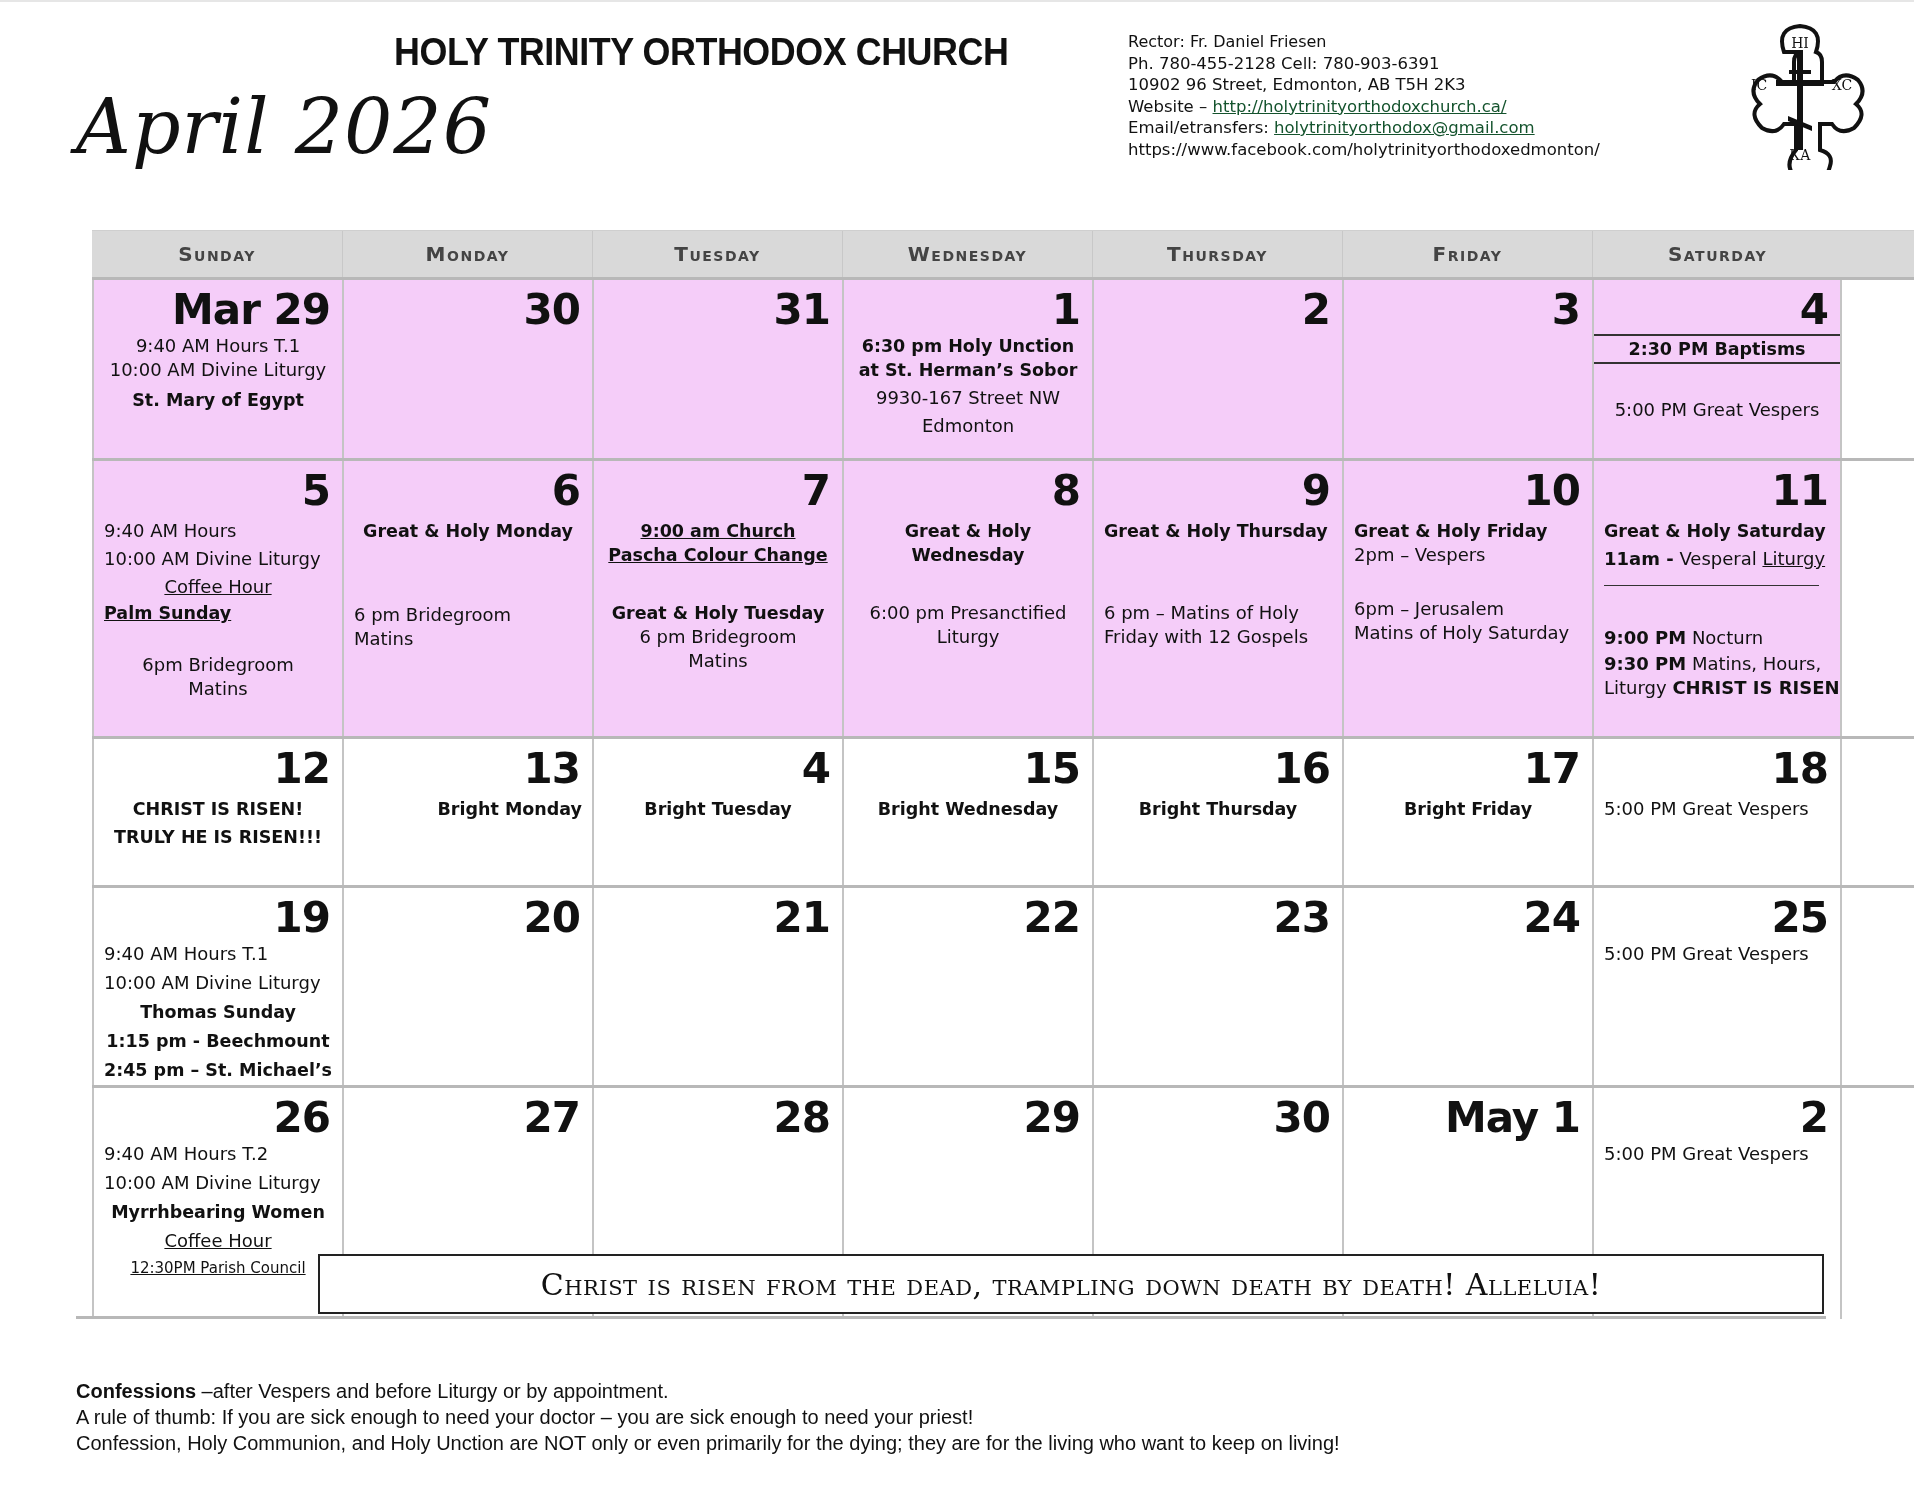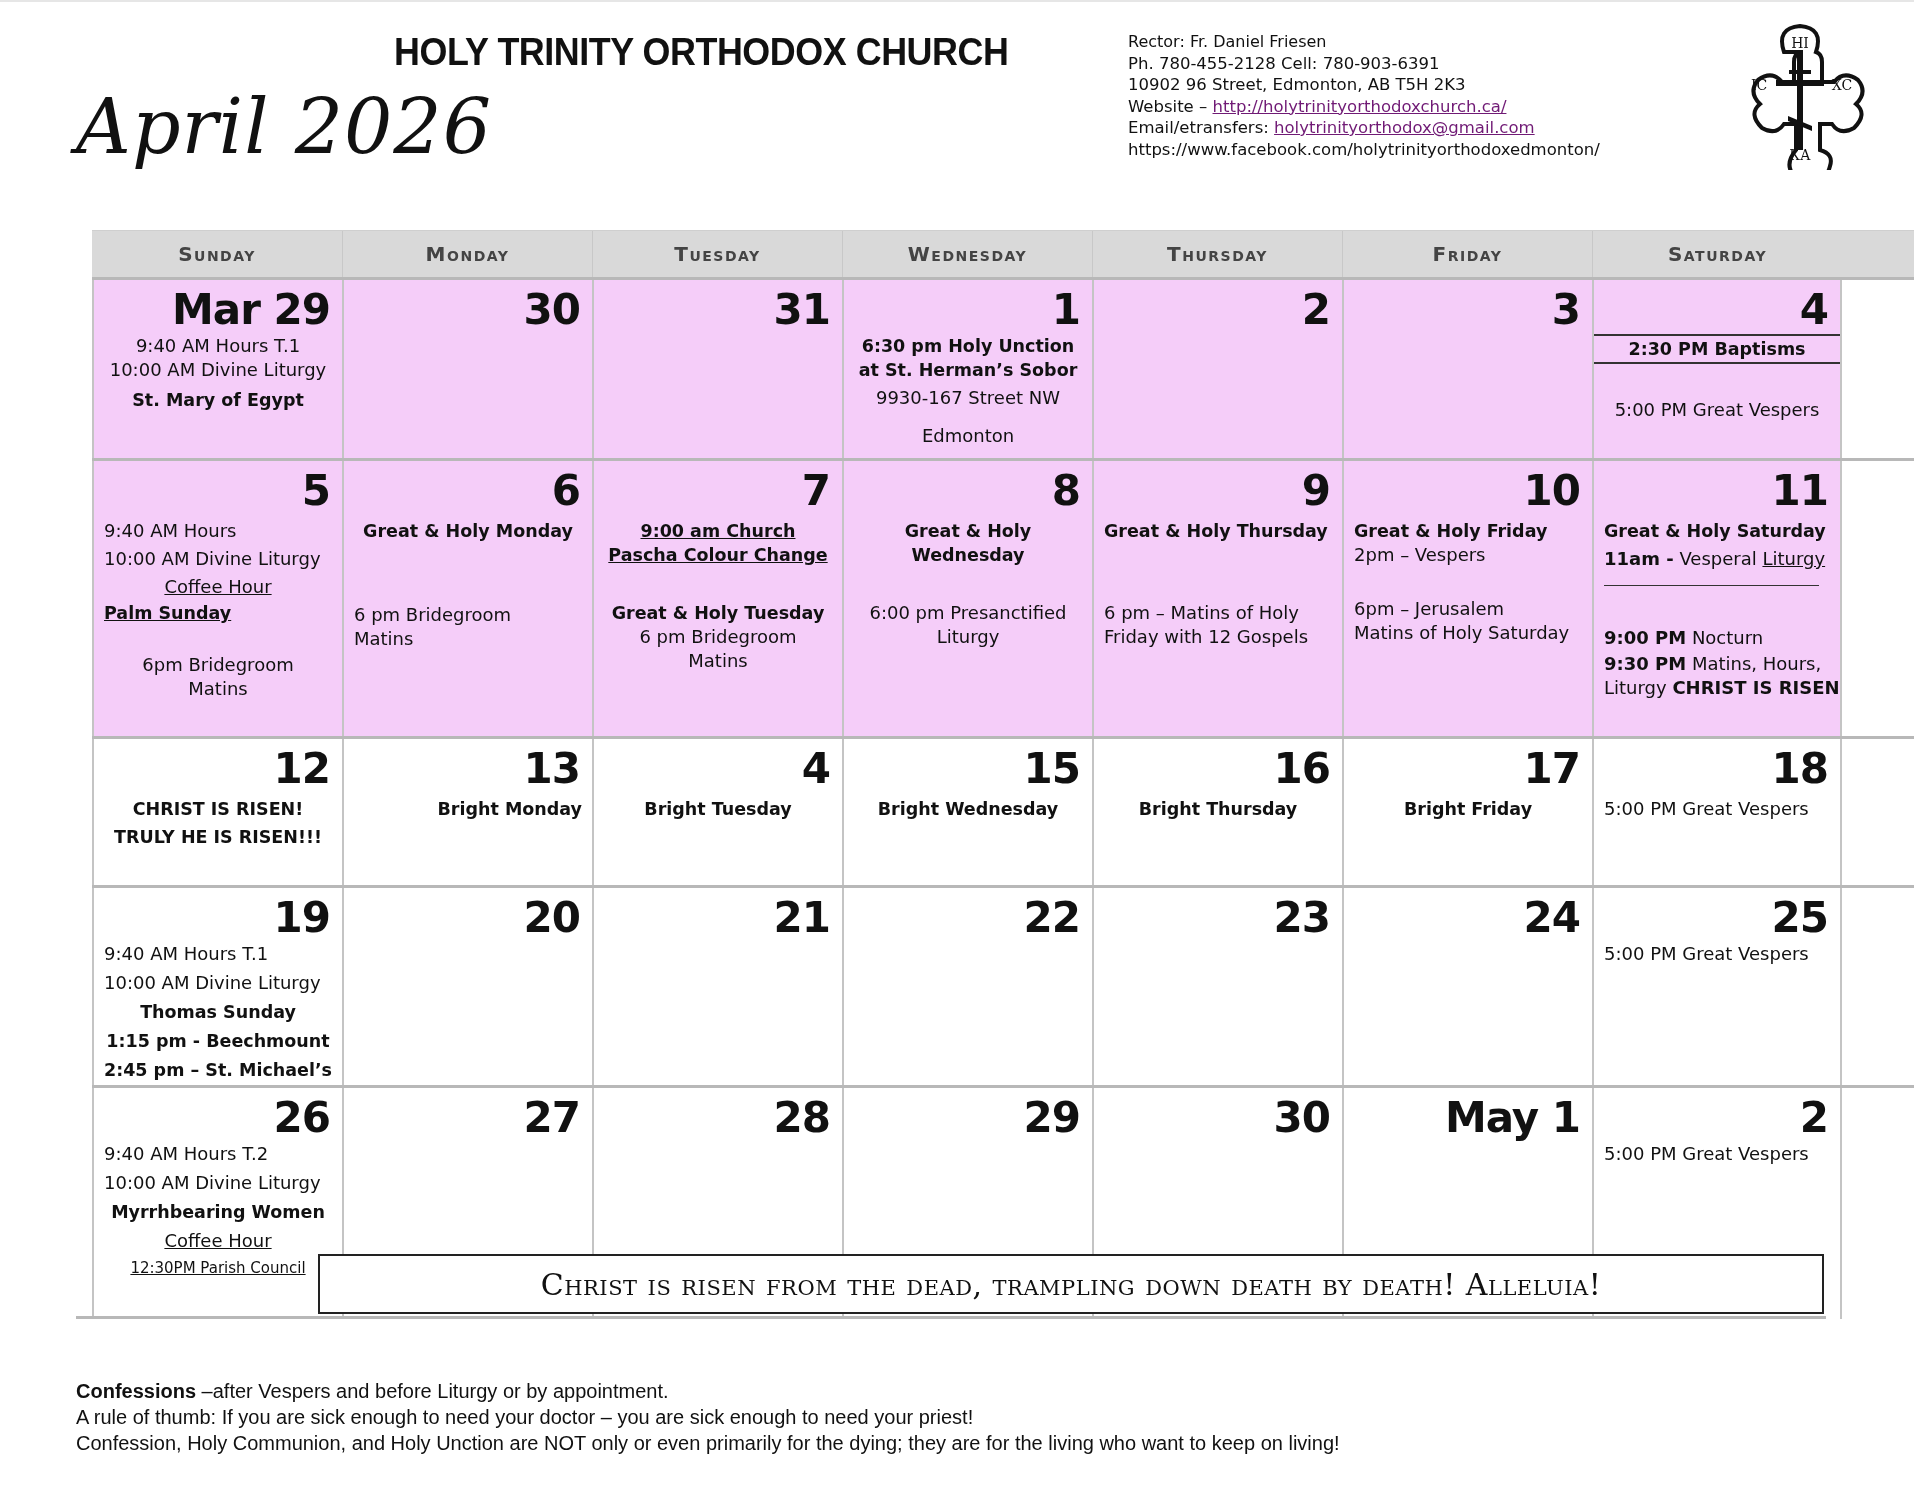--- a/index.html
+++ b/index.html
@@ -2,21 +2,21 @@
 <html><head>
 <meta charset="utf-8">
 <style>
   html, body { margin:0; padding:0; background:#ffffff; }
   body { width:1914px; height:1496px; position:relative; overflow:hidden; font-family:"DejaVu Sans", sans-serif; color:#111; }
   .topline { position:absolute; left:0; top:0; width:1914px; height:2px; background:#e6e6e6; }
   .church-name { position:absolute; left:394px; top:30px; font-family:"Liberation Sans", sans-serif; font-weight:bold; font-size:39px; letter-spacing:-0.5px; transform:scaleX(0.92); transform-origin:left top; white-space:nowrap; }
   .month-title { position:absolute; left:76px; top:82px; font-family:"DejaVu Serif", serif; font-size:76px; font-style:italic; letter-spacing:1px; white-space:nowrap; }
   .contact { position:absolute; left:1128px; top:31px; font-family:"DejaVu Sans", sans-serif; font-size:16.5px; line-height:21.5px; color:#111; white-space:nowrap; }
   .contact .l1 { font-size:16px; }
-  .contact a { color:#701a75; text-decoration:underline; }
+  .contact a { color:#14532d; text-decoration:underline; }
   .logo { position:absolute; left:1732px; top:22px; width:136px; height:148px; }
 
   .grid { position:absolute; left:92px; top:230px; width:1914px; }
   .hdr { display:flex; height:46px; background:#d9d9d9; border-top:1px solid #cfcfcf; }
   .hdr .hcell { width:250px; box-sizing:border-box; border-left:1px solid #c8c8c8; display:flex; align-items:center; justify-content:center; font-family:"DejaVu Sans", sans-serif; font-weight:bold; color:#444; font-size:20px; letter-spacing:1.5px; font-variant:small-caps; }
   .hdr .hcell:first-child { border-left:none; }
   .week { display:flex; border-top:3px solid #b8b8b8; box-sizing:border-box; }
   .cell { width:250px; box-sizing:border-box; border-left:2px solid #c4c4c4; position:relative; padding:6px 10px 4px 10px; overflow:hidden; }
   .cell:first-child { border-left:2px solid #c4c4c4; }
   .cell:last-child { border-right:2px solid #c4c4c4; }
@@ -93,21 +93,21 @@
       <div class="dnum">30</div>
     </div>
     <div class="cell pink">
       <div class="dnum">31</div>
     </div>
     <div class="cell pink">
       <div class="dnum">1</div>
       <div class="ev c b">6:30 pm Holy Unction</div>
       <div class="ev c b">at St. Herman’s Sobor</div>
       <div class="ev c" style="margin-top:4px;">9930-167 Street NW</div>
-      <div class="ev c" style="margin-top:14px;">Edmonton</div>
+      <div class="ev c" style="margin-top:4px;">Edmonton</div>
     </div>
     <div class="cell pink">
       <div class="dnum">2</div>
     </div>
     <div class="cell pink">
       <div class="dnum">3</div>
     </div>
     <div class="cell pink">
       <div class="dnum">4</div>
       <div class="ruleline"></div>

